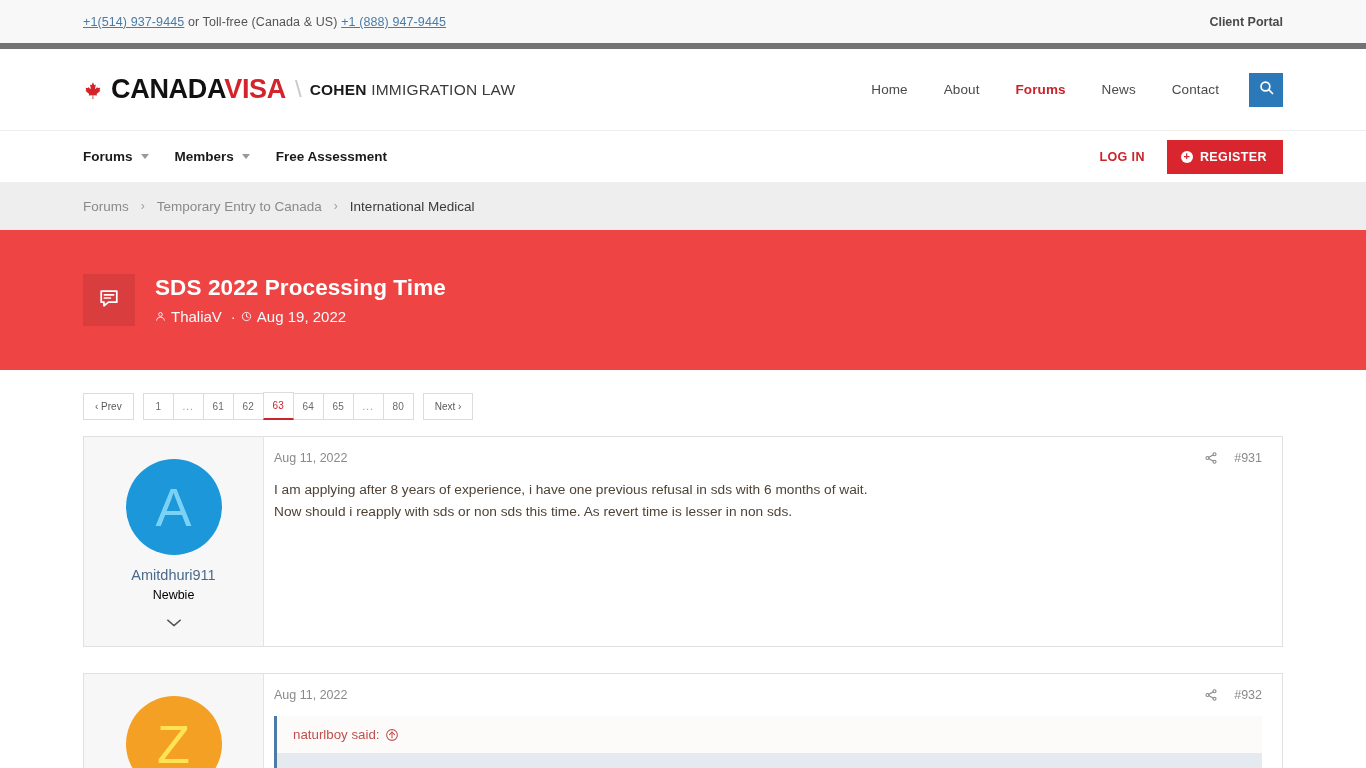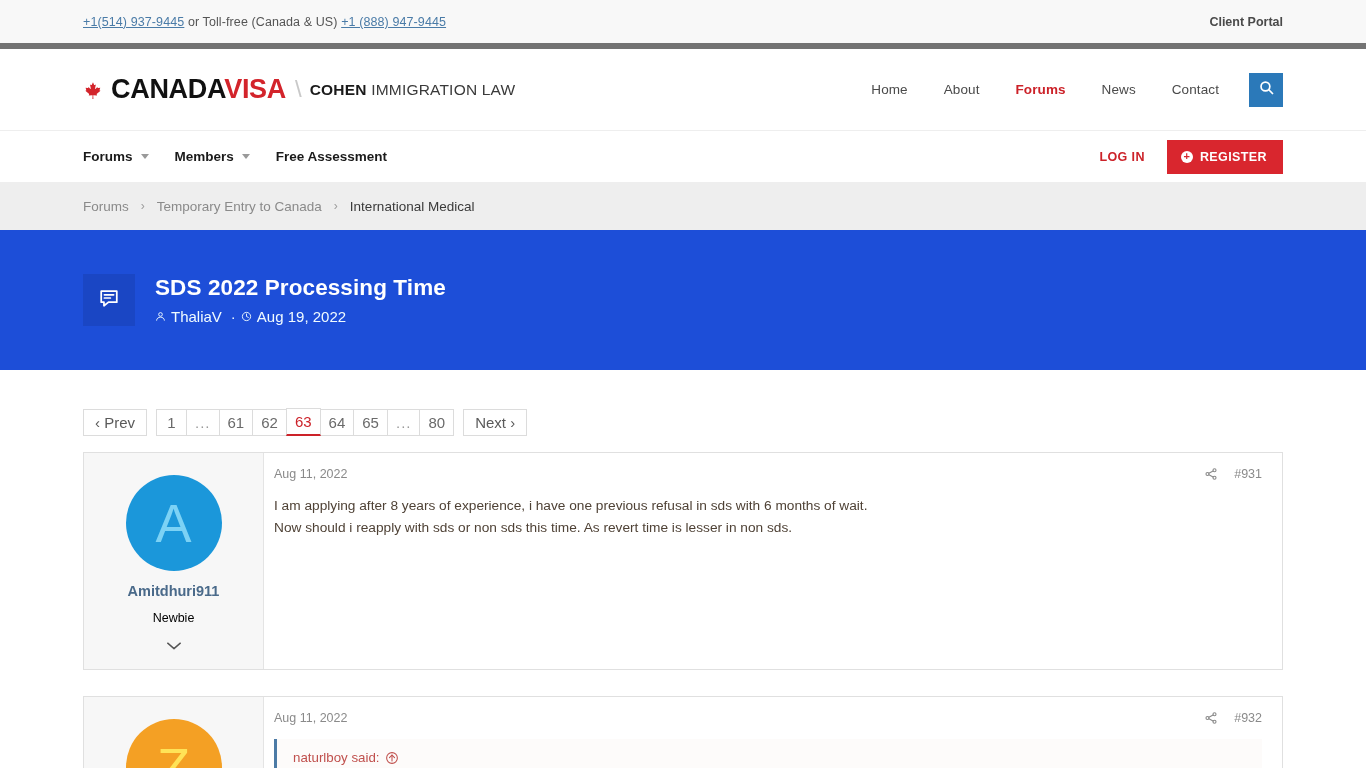--- a/index.html
+++ b/index.html
@@ -142,21 +142,21 @@
     padding: 0 83px;
     font-size: 13.5px;
   }
   .breadcrumb a { color: #8a8a8a; text-decoration: none; }
   .breadcrumb .sep { color:#9e9e9e; margin: 0 12px; font-size: 12px; }
   .breadcrumb .current { color: #3a3a3a; }
 
   
   .titleband {
     height: 140px;
-    background: #1d4ed8;
+    background: #ef4444;
     display: flex;
     align-items: center;
     padding: 0 83px;
   }
   .title-icon {
     width: 52px; height: 52px;
     background: rgba(0,0,0,.09);
     display: flex; align-items: center; justify-content: center;
     margin-right: 20px;
     flex: 0 0 auto;
@@ -181,26 +181,25 @@
   .content { padding: 0 83px; background: #fff; }
 
   .pagenav { display: flex; align-items: center; padding: 22px 0 16px 0; }
   .pg {
     min-width: 31px;
     height: 27px;
     border: 1px solid #dcdcdc;
     background: #fff;
     margin-left: -1px;
     display: flex; align-items: center; justify-content: center;
-    font-size: 15px;
+    font-size: 10px;
     color: #6a6a6a;
     padding: 0 8px;
     cursor: pointer;
     position: relative;
-    margin-top: 16px;
   }
   .pg.first { margin-left: 0; }
   .pg.prev, .pg.next { color: #5a5a5a; padding: 0 11px; }
   .pg.prev { margin-right: 9px; }
   .pg.next { margin-left: 9px; }
   .pg.active {
     color: #cc2229;
     border-bottom: 2px solid #cc2229;
     height: 28px;
     z-index: 2;
@@ -227,23 +226,23 @@
     margin: 0 auto 12px auto;
     display: flex; align-items: center; justify-content: center;
     font-size: 54px;
     font-weight: normal;
     line-height: 1;
   }
   .av-blue { background: #1b97da; color: #7cd2f5; }
   .av-orange { background: #f4a024; color: #ffe357; }
   .username {
     font-size: 14.5px;
-    font-weight: bold;
+    font-weight: normal;
     color: #4a6a8a;
-    margin-bottom: 12px;
+    margin-bottom: 5px;
   }
   .userrank { font-size: 12.5px; color: #000000; margin-bottom: 12px; }
   .chev { margin-top: 4px; }
 
   .post-body { flex: 1 1 auto; padding: 14px 20px 18px 10px; position: relative; min-width: 0; }
   .post-head {
     display: flex;
     align-items: center;
     font-size: 12.5px;
     color: #8a8a8a;

